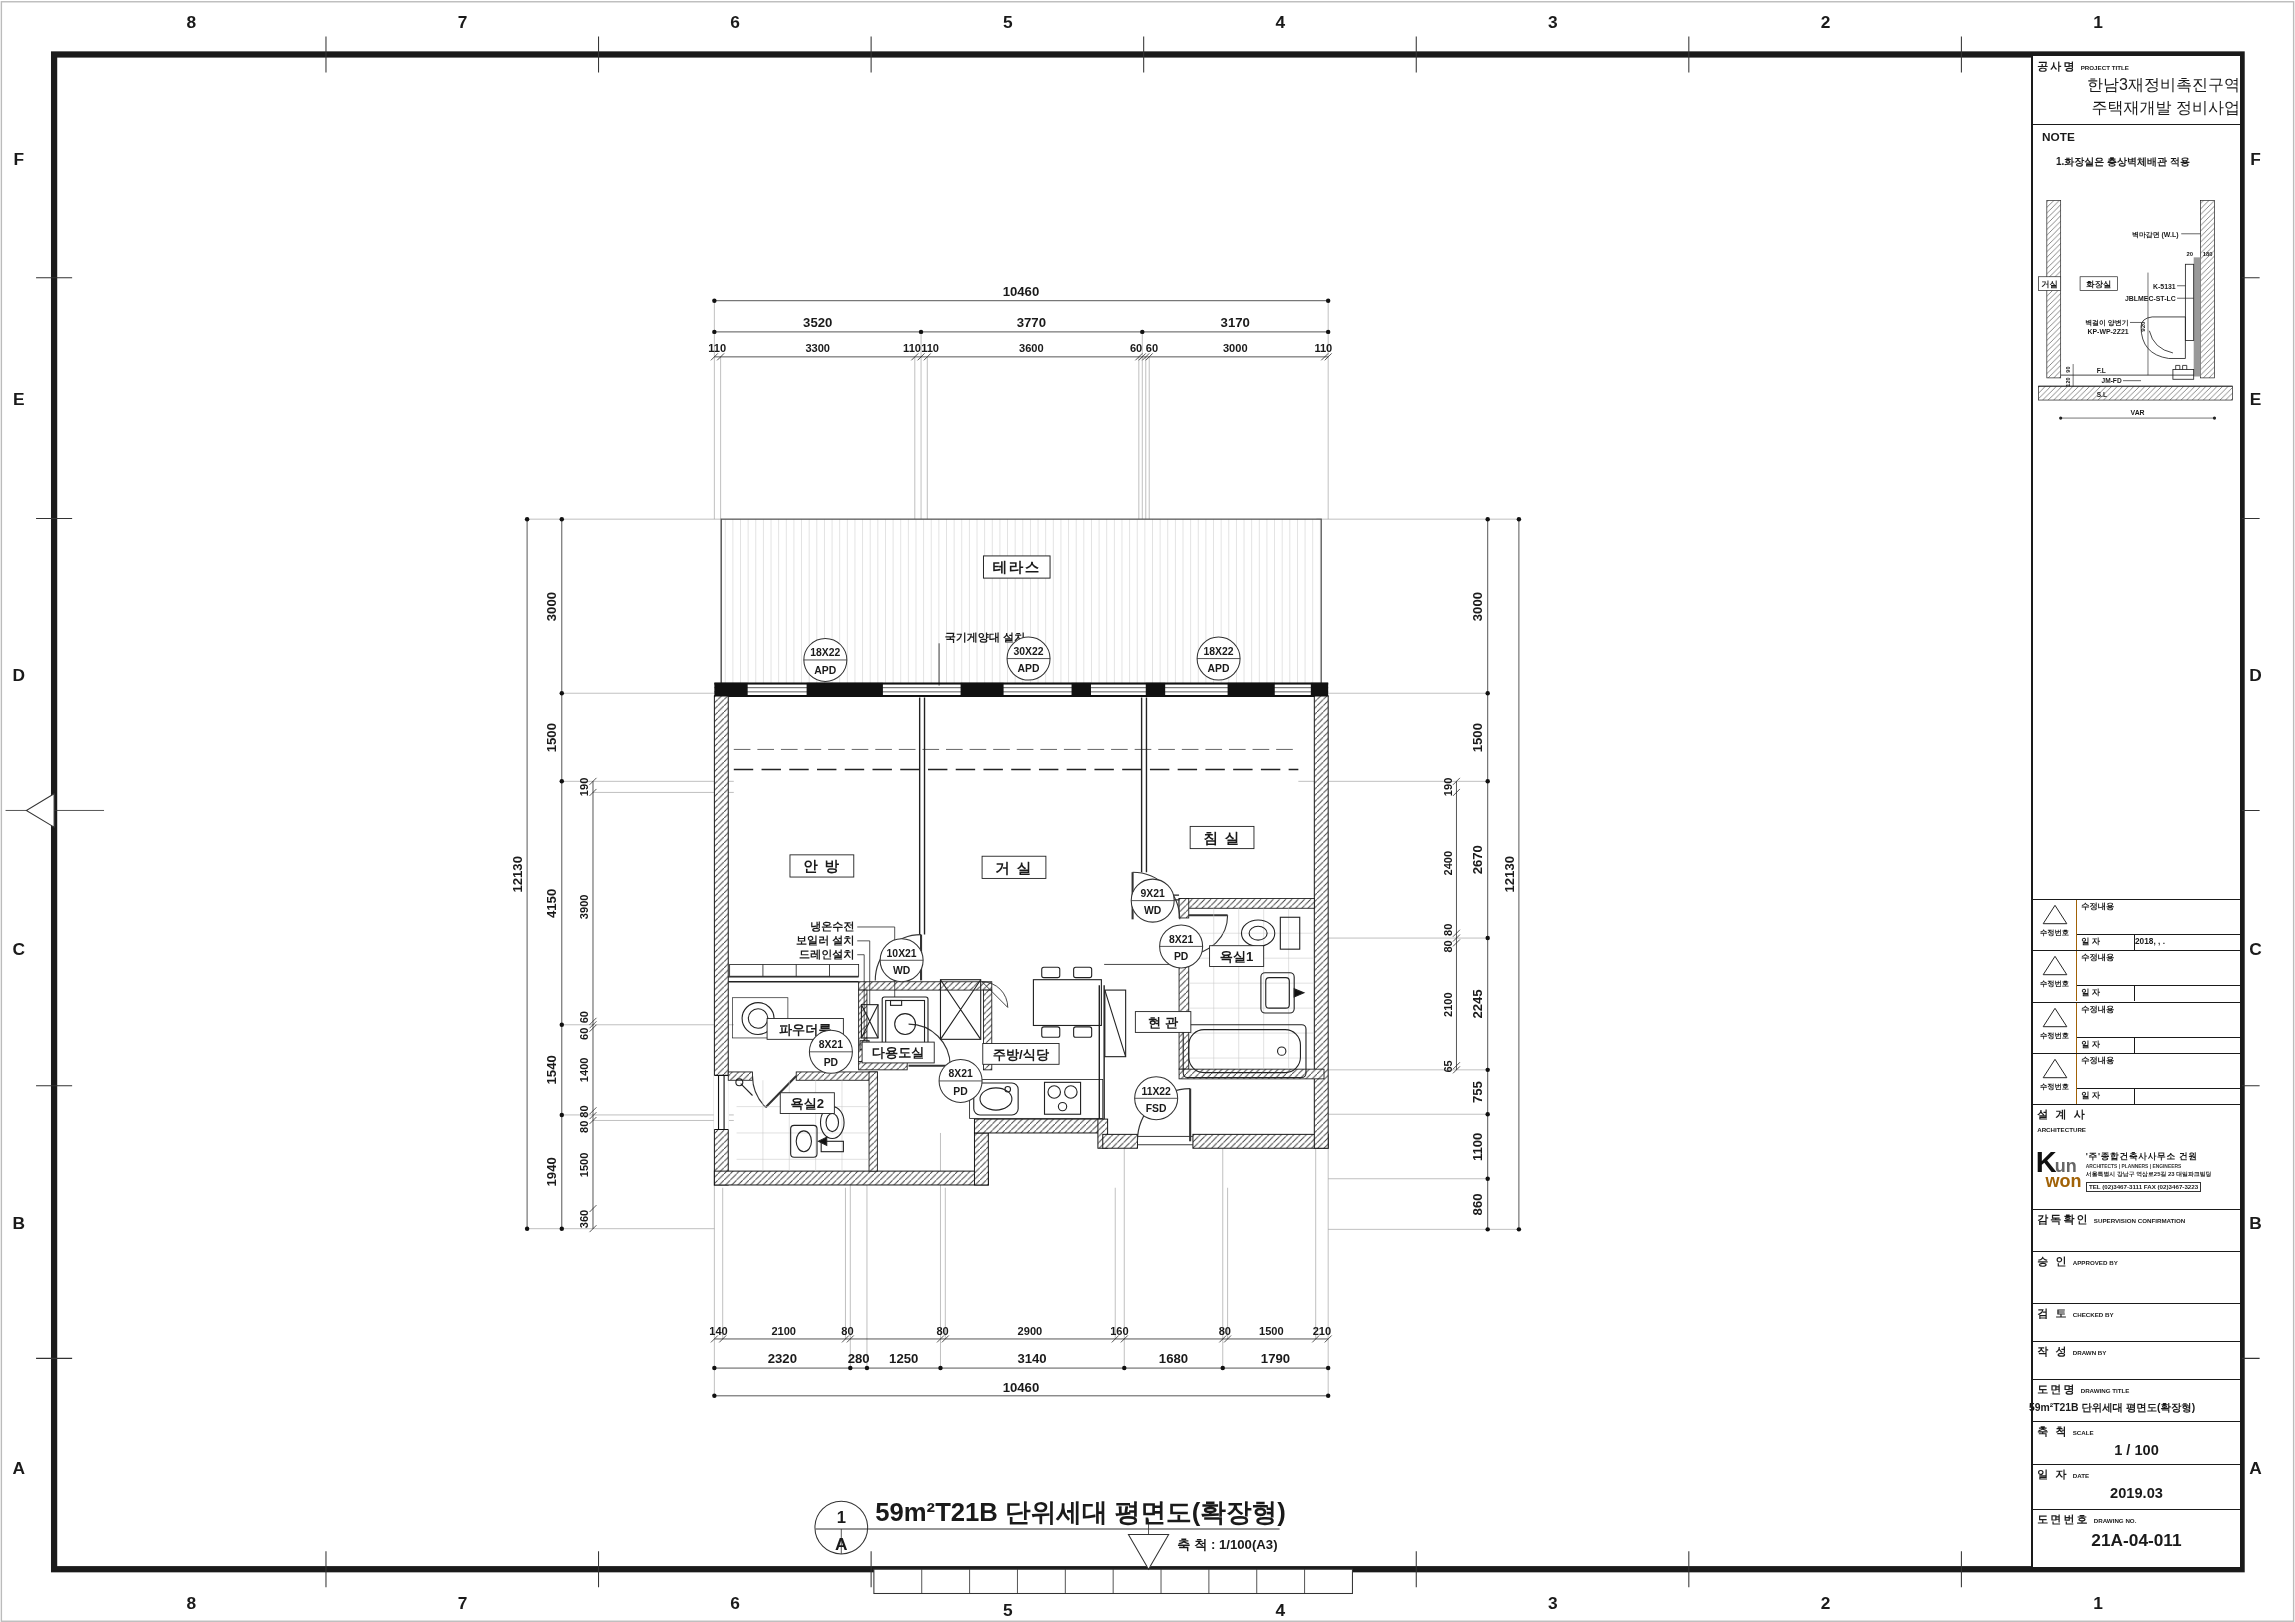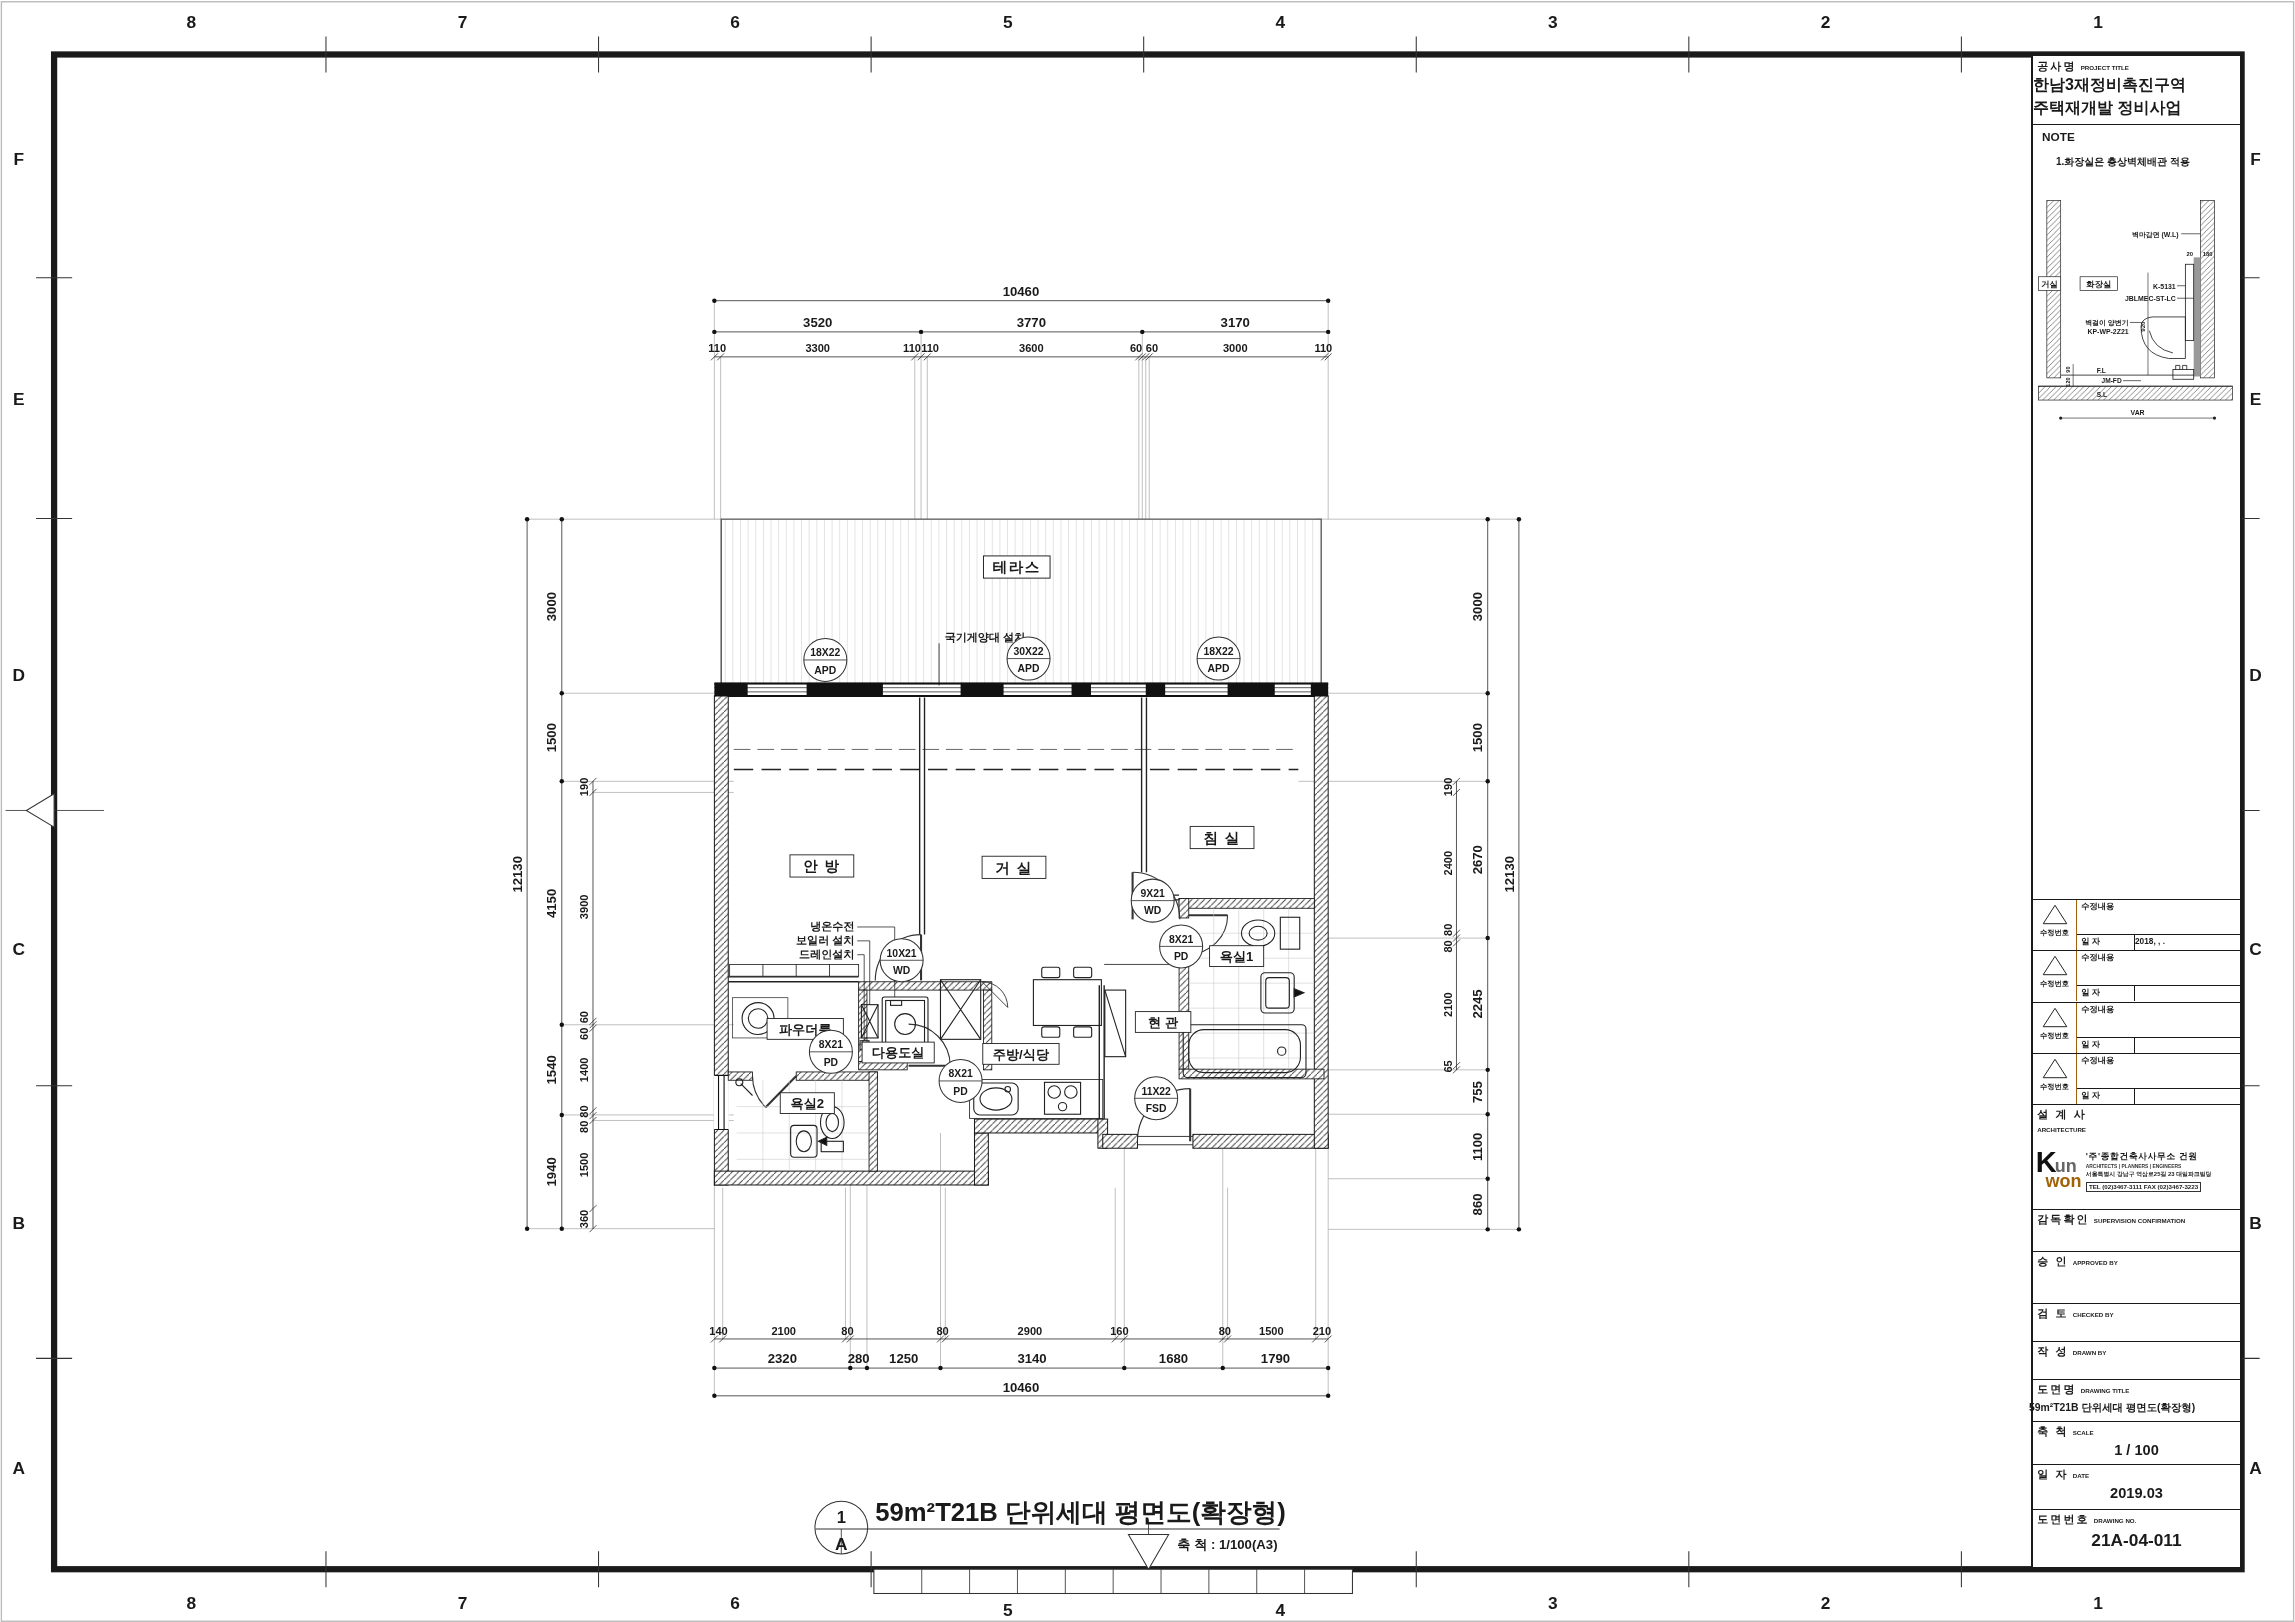--- a/index.html
+++ b/index.html
@@ -14,22 +14,22 @@
   .anno{font-size:16px;font-weight:700;}
   .tagt{font-size:15px;font-weight:700;}
   
   .tblock{position:absolute;left:2031px;top:54px;width:211px;height:1515px;
           border:2.8px solid #1a1a1a;box-sizing:border-box;background:#fff;}
   .tb-abs{position:absolute;left:0;width:100%;box-sizing:border-box;}
   .tb-sec{border-top:1.7px solid #1a1a1a;padding:2.1px 4.2px;}
   .tb-k{font-size:11px;font-weight:bold;letter-spacing:2.1px;}
   .tb-en{font-size:6.2px;font-weight:bold;margin-left:4.2px;letter-spacing:0;}
   .tb-val-c{text-align:center;font-size:14.6px;font-weight:bold;margin-top:2.8px;}
-  .proj-name{position:absolute;left:0;top:16.6px;width:100%;text-align:left;
-             font-size:16px;font-weight:bold;line-height:23.6px;}
+  .proj-name{position:absolute;left:0;top:16.6px;width:100%;text-align:right;
+             font-size:16px;font-weight:normal;line-height:23.6px;}
   .note-label{position:absolute;left:9px;top:74px;font-size:11.8px;font-weight:bold;}
   .note-1{position:absolute;left:23px;top:99px;font-size:10px;font-weight:bold;}
   .rev-row{position:absolute;left:0;width:100%;height:51px;border-top:1.4px solid #1a1a1a;
            display:flex;box-sizing:border-box;}
   .rev-no{width:43px;border-right:1px solid #a16207;position:relative;text-align:center;}
   .rev-no .tri{display:block;margin:4.2px auto 0 auto;width:28px;height:21px;}
   .rev-no-label{font-size:7.3px;font-weight:bold;}
   .rev-main{flex:1;display:flex;flex-direction:column;}
   .rev-content-label{flex:1;padding:1.4px 4.2px;font-size:8.3px;font-weight:bold;}
   .rev-date{height:15.3px;border-top:1px solid #1a1a1a;display:flex;font-size:8.3px;font-weight:bold;}

